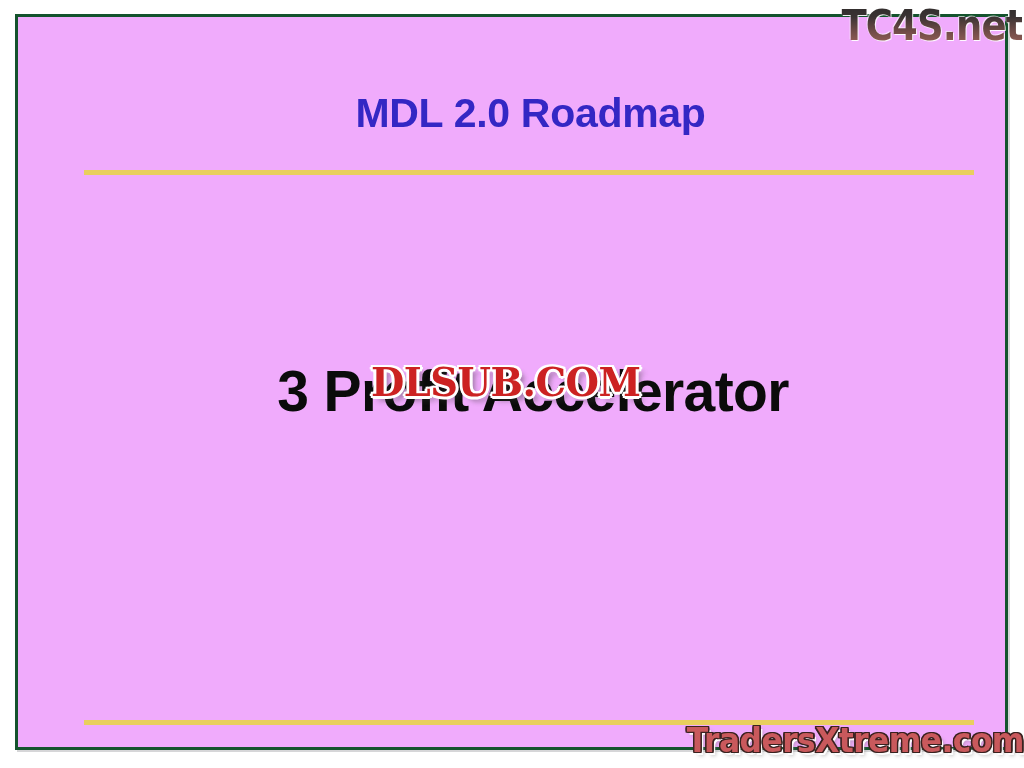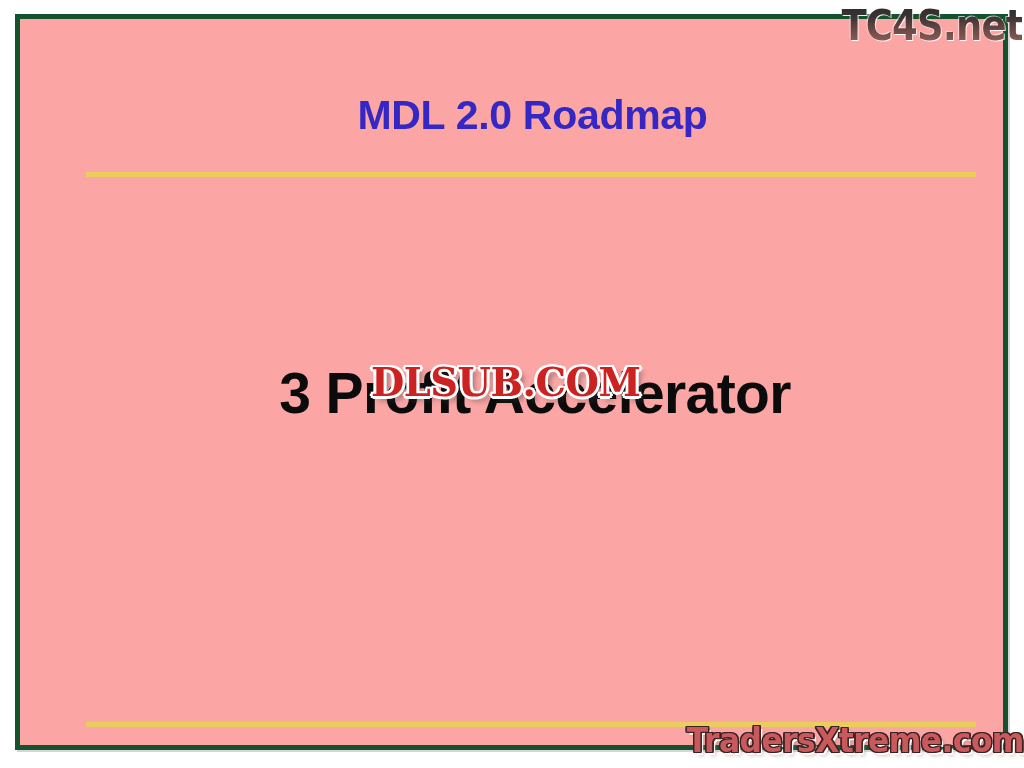--- a/index.html
+++ b/index.html
@@ -23,22 +23,22 @@
     height: 768px;
     background: #ffffff;
   }
 
   .slide-frame {
     position: absolute;
     left: 15px;
     top: 14px;
     width: 993px;
     height: 736px;
-    background: #fca5a5;
-    border: 5px solid #14532d;
+    background: #f0abfc;
+    border: 3px solid #14532d;
     box-shadow: 2px 2px 0 0 #d6d6d8;
     box-sizing: border-box;
   }
 
   
   .slide-title {
     position: absolute;
     left: 60px;
     top: 72px;
     width: 905px;

